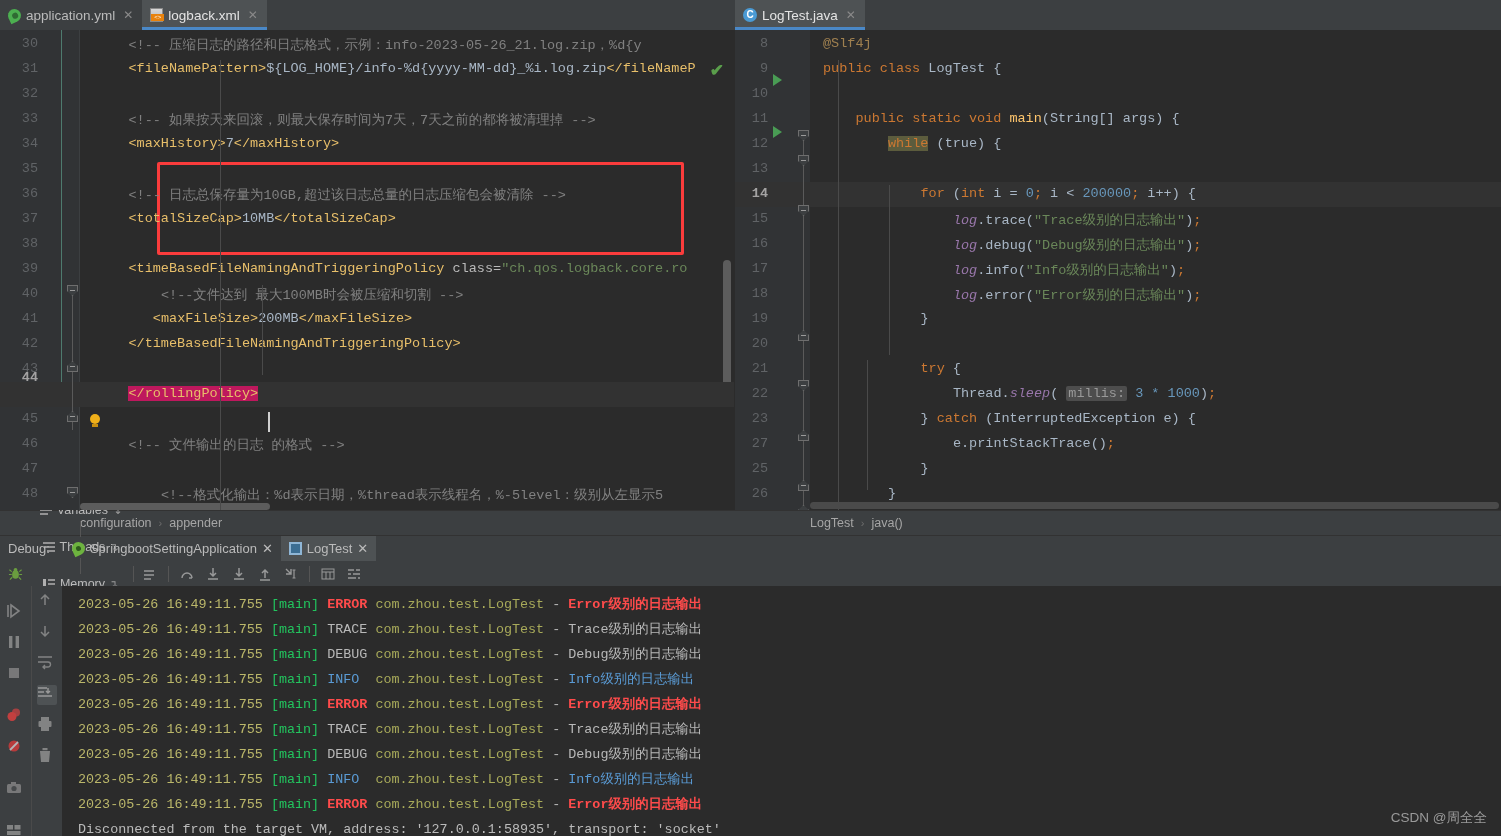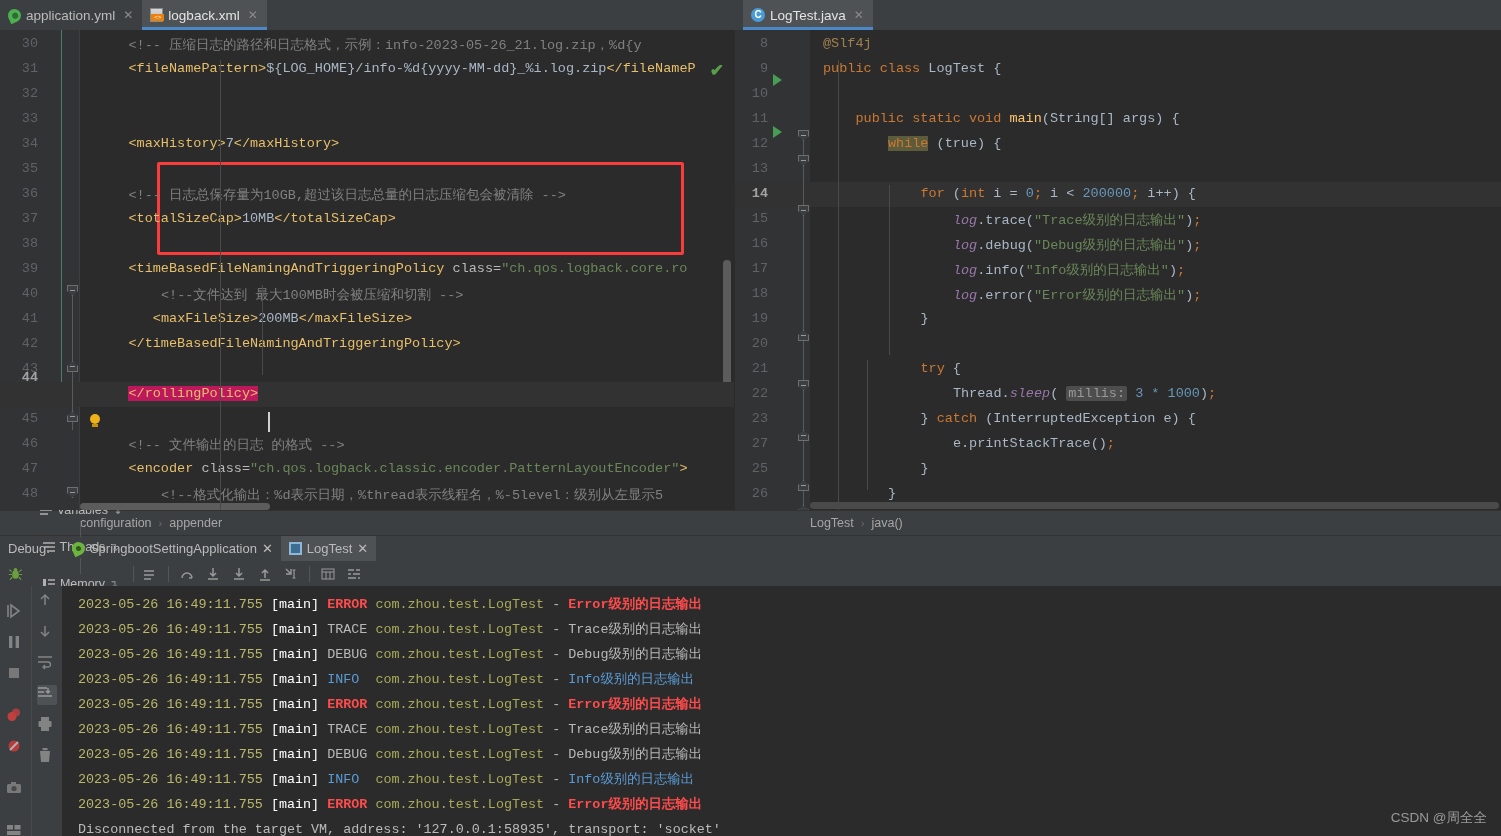--- a/index.html
+++ b/index.html
@@ -112,40 +112,40 @@
   .tcol.b { border-left:1px solid #4a4a4a; }
   .tbtn { width:20px; height:20px; position:relative; opacity:.75; }
   .tbtn.sel { background:#4e5254; border-radius:2px; opacity:1; }
   .tdiv { width:18px; height:1px; background:#4f4f4f; }
 
   .console { flex:1; position:relative; overflow:hidden; padding:6px 0 0 16px;
              font-family:"Liberation Mono", monospace; font-size:13.4px; line-height:25px; color:#bbb;
              background:#2b2b2b; }
   .logline { white-space:pre; }
   .c-ts  { color:#bbb76a; }
-  .c-th  { color:#ffffff; }
+  .c-th  { color:#22c55e; }
   .c-err { color:#ff4b4b; font-weight:bold; }
   .c-trc { color:#b9b9b9; }
   .c-dbg { color:#b9b9b9; }
   .c-inf { color:#5a9bd5; }
   .c-cls { color:#a8aa5a; }
   .c-msg-err { color:#ff4b4b; font-weight:bold; }
   .c-msg-inf { color:#5a9bd5; }
   .c-msg-n   { color:#b9b9b9; }
   .c-sys { color:#bbb; }
 
   .watermark { position:absolute; right:14px; bottom:9px; font-size:13.5px; color:#9a9a9a;
                font-family:"Liberation Sans", sans-serif; }
 </style>
 </head>
 <body>
 
 <div class="app">
 
-  <div style="display:flex;flex:none;gap:8px;">
+  <div style="display:flex;flex:none;">
     <div class="tabbar" style="width:735px;" id="tabs-left">
         <div class="tab">
           <span class="ticon icon-yml"></span>
           <span>application.yml</span>
           <span class="xclose">✕</span>
         </div>
         <div class="tab active">
           <span class="ticon icon-xml"></span>
           <span>logback.xml</span>
           <span class="xclose">✕</span>
@@ -171,20 +171,21 @@
       <div class="vscroll" id="xml-vscroll" style="top: 230px; height: 140px;"></div>
       <div class="hscroll" id="xml-hscroll" style="left: 80px; width: 190px; bottom: 0px;"></div>
       <div class="checkmark" style="right:10px;top:30px;">✔</div>
       <div class="caret" style="left:268px;top:382px;height:20px;"></div>
     <div class="lnum" style="top: 6px; left: 0px; width: 38px; padding-left: 12px;">30</div>
         <div class="code" style="top: 6px; left: 128.48px;"><span class="t-cm">&lt;!-- 压缩日志的路径和日志格式，示例：info-2023-05-26_21.log.zip，%d{y</span></div>
         <div class="lnum" style="top: 31px; left: 0px; width: 38px;">31</div>
         <div class="code" style="top: 31px; left: 128.48px;"><span class="t-tag">&lt;fileNamePattern&gt;</span><span class="t-val">${LOG_HOME}/info-%d{yyyy-MM-dd}_%i.log.zip</span><span class="t-tag">&lt;/fileNameP</span></div>
         <div class="lnum" style="top: 56px; left: 0px; width: 38px;">32</div>
         <div class="lnum" style="top: 81px; left: 0px; width: 38px;">33</div>
+        <div class="code" style="top: 81px; left: 128.48px;"><span class="t-cm">&lt;!-- 如果按天来回滚，则最大保存时间为7天，7天之前的都将被清理掉 --&gt;</span></div>
         <div class="lnum" style="top: 106px; left: 0px; width: 38px;">34</div>
         <div class="code" style="top: 106px; left: 128.48px;"><span class="t-tag">&lt;maxHistory&gt;</span><span class="t-val">7</span><span class="t-tag">&lt;/maxHistory&gt;</span></div>
         <div class="lnum" style="top: 131px; left: 0px; width: 38px;">35</div>
         <div class="lnum" style="top: 156px; left: 0px; width: 38px;">36</div>
         <div class="code" style="top: 156px; left: 128.48px;"><span class="t-cm">&lt;!-- 日志总保存量为10GB,超过该日志总量的日志压缩包会被清除 --&gt;</span></div>
         <div class="lnum" style="top: 181px; left: 0px; width: 38px;">37</div>
         <div class="code" style="top: 181px; left: 128.48px;"><span class="t-tag">&lt;totalSizeCap&gt;</span><span class="t-val">10MB</span><span class="t-tag">&lt;/totalSizeCap&gt;</span></div>
         <div class="lnum" style="top: 206px; left: 0px; width: 38px;">38</div>
         <div class="lnum" style="top: 231px; left: 0px; width: 38px;">39</div>
         <div class="code" style="top: 231px; left: 128.48px;"><span class="t-tag">&lt;timeBasedFileNamingAndTriggeringPolicy </span><span class="t-attr">class=</span><span class="t-str">"ch.qos.logback.core.ro</span></div>
@@ -195,21 +196,20 @@
         <div class="lnum" style="top: 306px; left: 0px; width: 38px;">42</div>
         <div class="code" style="top: 306px; left: 128.48px;"><span class="t-tag">&lt;/timeBasedFileNamingAndTriggeringPolicy&gt;</span></div>
         <div class="lnum" style="top: 331px; left: 0px; width: 38px;">43</div>
         <div class="cur-line" style="top: 352px;"></div>
         <div class="lnum cur" style="top: 340px; left: 0px; width: 38px;">44</div>
         <div class="code" style="top: 356px; left: 128.48px;"><span class="t-tag fold-hl">&lt;/rollingPolicy&gt;</span></div>
         <div class="lnum" style="top: 381px; left: 0px; width: 38px;">45</div>
         <div class="lnum" style="top: 406px; left: 0px; width: 38px;">46</div>
         <div class="code" style="top: 406px; left: 128.48px;"><span class="t-cm">&lt;!-- 文件输出的日志 的格式 --&gt;</span></div>
         <div class="lnum" style="top: 431px; left: 0px; width: 38px;">47</div>
-        <div class="code" style="top: 431px; left: 128.48px;"><span class="t-tag">&lt;encoder </span><span class="t-attr">class=</span><span class="t-str">"ch.qos.logback.classic.encoder.PatternLayoutEncoder"</span><span class="t-tag">&gt;</span></div>
         <div class="lnum" style="top: 456px; left: 0px; width: 38px;">48</div>
         <div class="code" style="top: 456px; left: 160.96px;"><span class="t-cm">&lt;!--格式化输出：%d表示日期，%thread表示线程名，%-5level：级别从左显示5</span></div>
         <div class="foldline" style="left: 72px; top: 255px; height: 145px; width: 1px; background: rgb(90, 90, 90); position: absolute;"></div>
         <div class="foldmark down" style="left: 67px; top: 255px;"></div>
         <div class="foldmark up" style="left: 67px; top: 331px;"></div>
         <div class="foldmark up" style="left: 67px; top: 381px;"></div>
         <div class="foldmark down" style="left: 67px; top: 457px;"></div>
         <div class="bulb" style="left: 90px; top: 384px;"></div>
         <div class="iguide" style="left: 262px; top: 255px; height: 90px;"></div>
         <div class="iguide" style="left: 220px; top: 30px; height: 470px;"></div>

